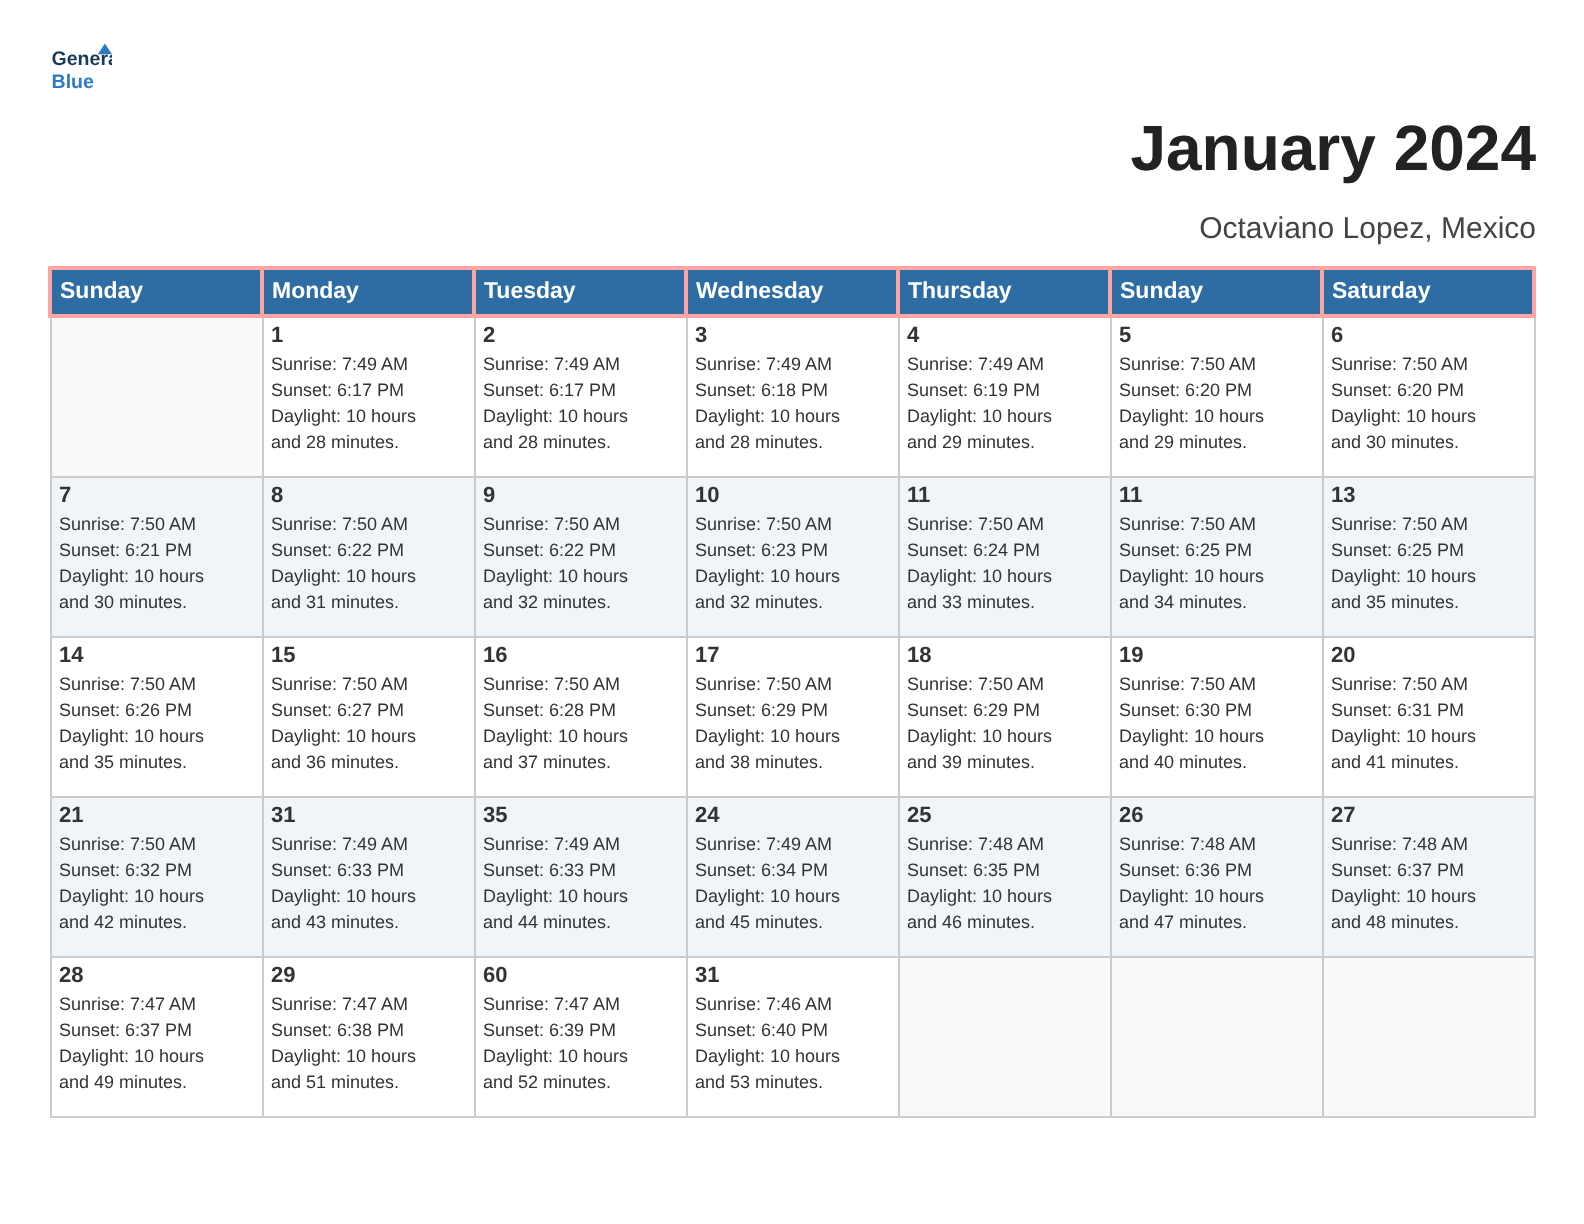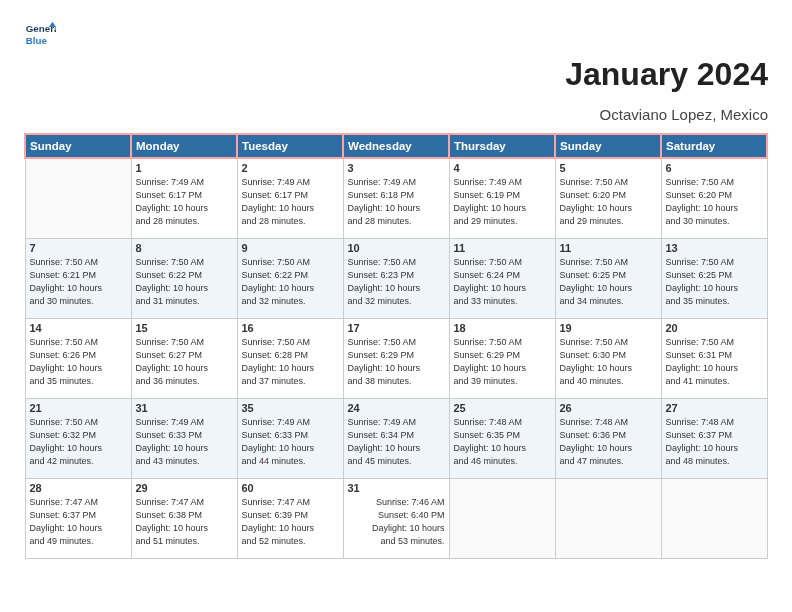--- a/index.html
+++ b/index.html
@@ -335,21 +335,21 @@
           </td>
           <td>
             <span class="day-number">60</span>
             <div class="day-info" style="white-space: pre-line;">Sunrise: 7:47 AM
 Sunset: 6:39 PM
 Daylight: 10 hours
 and 52 minutes.</div>
           </td>
           <td>
             <span class="day-number">31</span>
-            <div class="day-info" style="white-space: pre-line; text-align: right;">Sunrise: 7:46 AM
+            <div class="day-info" style="white-space: pre-line;">Sunrise: 7:46 AM
 Sunset: 6:40 PM
 Daylight: 10 hours
 and 53 minutes.</div>
           </td>
           <td class="empty-cell"></td>
           <td class="empty-cell"></td>
           <td class="empty-cell"></td>
         </tr>
       </tbody>
   </table>

